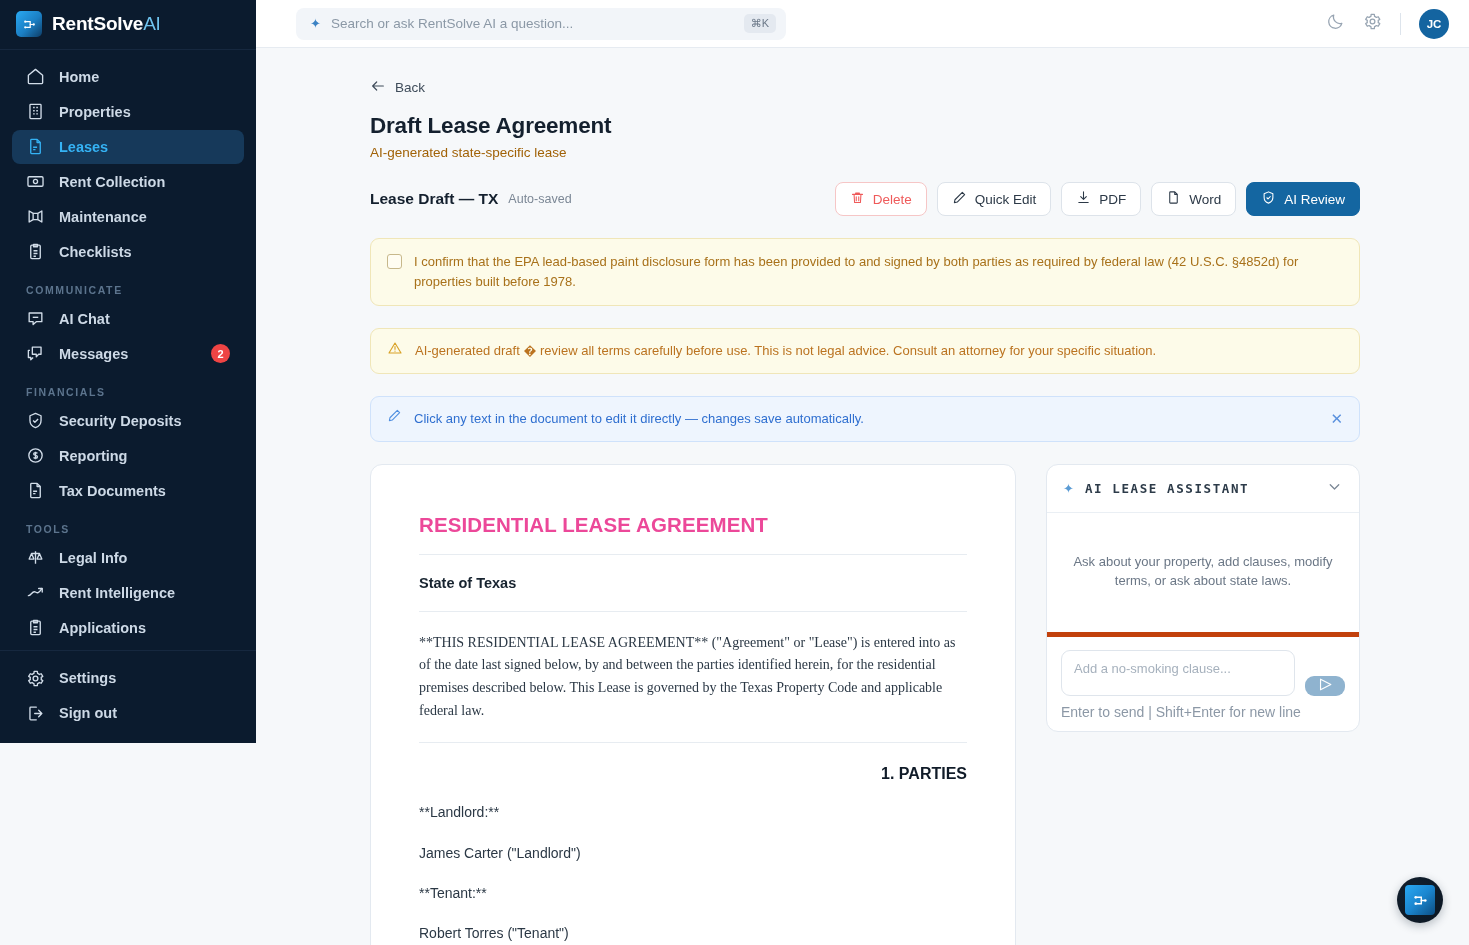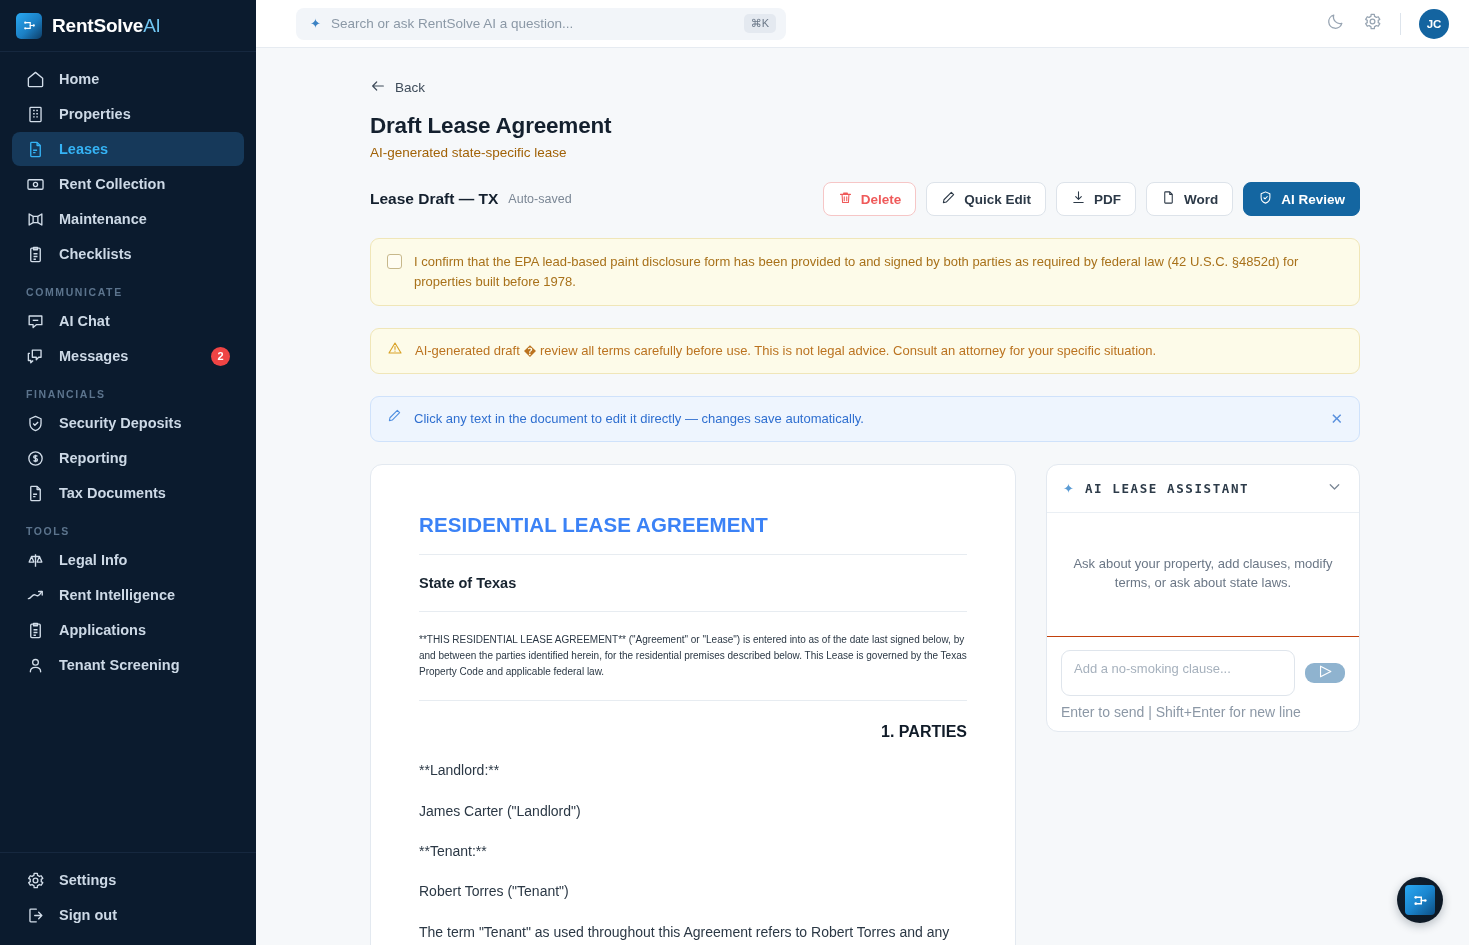--- a/index.html
+++ b/index.html
@@ -6,21 +6,21 @@
   html, body {
     width: 1469px; height: 945px;
     font-family: "Liberation Sans", sans-serif;
     background: #f6f8fa;
     overflow: hidden;
   }
   .app { display: flex; width: 1469px; height: 945px; }
 
   
   .sidebar {
-    width: 256px; height: 945px;
+    width: 256px; height: 743px;
     background: #0b1b2e;
     display: flex; flex-direction: column;
     flex: 0 0 256px;
     position: relative;
   }
   .logo-row {
     height: 52px; display: flex; align-items: center; gap: 10px;
     padding: 0 16px;
     border-bottom: 1px solid #16283f;
   }
@@ -101,21 +101,21 @@
   }
   .page-title { font-size: 22.5px; font-weight: 700; color: #14202e; letter-spacing: -.2px; }
   .page-sub { font-size: 13.5px; color: #a16207; margin-top: 6px; }
 
   .meta-row { display: flex; align-items: center; margin-top: 22px; }
   .doc-name { font-size: 15.5px; font-weight: 700; color: #14202e; }
   .autosaved { font-size: 12.5px; color: #7b8795; margin-left: 10px; }
   .btns { margin-left: auto; display: flex; align-items: center; gap: 10px; }
   .btn {
     height: 34px; border-radius: 8px; display: inline-flex; align-items: center; gap: 8px;
-    padding: 0 14px; font-size: 13.5px; font-weight: 700; cursor: pointer;
+    padding: 0 14px; font-size: 13.5px; font-weight: 400; cursor: pointer;
     background: #fff; border: 1px solid #dde3ea; color: #2c3947;
   }
   .btn.danger { border-color: #f6c6c6; color: #ef5a5a; }
   .btn.primary { background: #1466a1; border-color: #1466a1; color: #fff; }
 
   .alert {
     border-radius: 9px; padding: 13px 16px; margin-top: 22px;
     display: flex; gap: 12px; align-items: flex-start;
     font-size: 13px; line-height: 1.55;
   }
@@ -130,52 +130,52 @@
     background: #fffdf2; flex: 0 0 15px; margin-top: 2px; cursor: pointer;
   }
   .alert .x { margin-left: auto; color: #5a91de; font-size: 15px; cursor: pointer; line-height: 1; }
 
   .cols { display: flex; gap: 30px; margin-top: 22px; }
   .doc-card {
     flex: 1 1 auto; background: #fff; border: 1px solid #e3e9f0; border-radius: 12px;
     padding: 48px 48px 20px 48px; min-width: 0; height: 560px; overflow: hidden;
   }
   .doc-h1 {
-    font-size: 20.5px; font-weight: 700; color: #3b82f6; letter-spacing: .1px;
+    font-size: 20.5px; font-weight: 700; color: #ec4899; letter-spacing: .1px;
     padding-bottom: 17px; border-bottom: 1px solid #e7ecf1;
   }
   .doc-h2 {
     font-size: 14.5px; font-weight: 700; color: #17232f; padding: 20px 0 20px 0;
     border-bottom: 1px solid #e7ecf1;
   }
-  .doc-p { font-size: 10px; line-height: 1.62; color: #2b3845; padding: 20px 0 0 0; }
+  .doc-p { font-size: 14px; line-height: 1.62; color: #2b3845; padding: 20px 0 0 0; font-family: Liberation Serif, serif; }
   .doc-rule { border-bottom: 1px solid #e7ecf1; margin-top: 20px; }
   .doc-h3 { font-size: 16px; font-weight: 700; color: #101b28; padding: 22px 0 0 0; text-align: right; }
   .doc-sm { font-size: 14px; line-height: 1.6; color: #2b3845; padding: 18px 0 0 0; }
 
   .ai-panel {
     flex: 0 0 314px; background: #fff; border: 1px solid #e3e9f0; border-radius: 12px;
     align-self: flex-start;
   }
   .ai-head {
     display: flex; align-items: center; gap: 11px; padding: 13px 16px;
     border-bottom: 1px solid #eaeff4;
   }
   .ai-title {
     font-family: "DejaVu Sans Mono", monospace;
     font-size: 12.5px; font-weight: 700; color: #2d3b49; letter-spacing: 1.6px;
   }
   .ai-chev { margin-left: auto; color: #7b8795; cursor: pointer; display:block; }
   .ai-body {
     height: 124px; display: flex; align-items: center; justify-content: center;
-    padding: 0 22px; text-align: center; border-bottom: 1px solid #c2410c;
+    padding: 0 22px; text-align: center; border-bottom: 5px solid #c2410c;
   }
   .ai-body p { font-size: 13px; line-height: 1.45; color: #6b7786; }
   .ai-foot { padding: 13px 14px 11px 14px; }
-  .ai-input-row { display: flex; gap: 10px; align-items: center; }
+  .ai-input-row { display: flex; gap: 10px; align-items: flex-end; }
   .ai-input {
     flex: 1 1 auto; border: 1px solid #dfe5ec; border-radius: 9px;
     padding: 9px 12px; font-family: inherit; font-size: 13px; color: #2b3845;
     resize: none; height: 46px; outline: none; line-height:1.4;
   }
   .ai-input::placeholder { color: #a6b1bd; }
   .ai-send {
     width: 40px; border-radius: 9px; background: #8fb3cf; border: none;
     color: #fff; display: flex; align-items: center; justify-content: center; cursor: pointer;
   }

